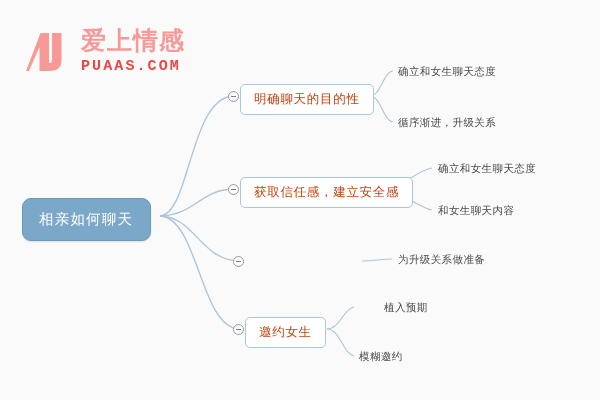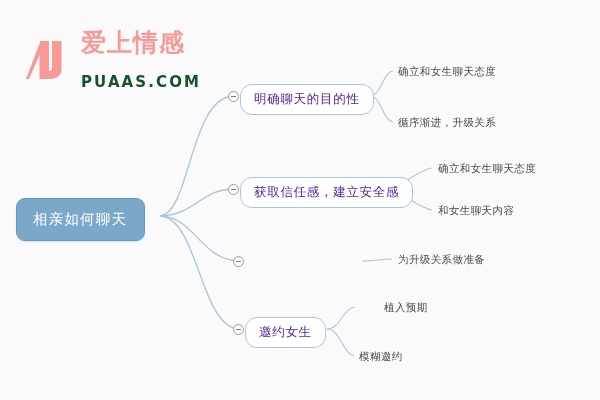--- a/index.html
+++ b/index.html
@@ -12,20 +12,21 @@
     height: 400px;
     background: #fafafa;
     font-family: "DejaVu Sans", "Liberation Sans", sans-serif;
     overflow: hidden;
     position: relative;
   }
   #stage {
     position: relative;
     width: 600px;
     height: 400px;
+    font-family: Liberation Mono, monospace;
   }
   
   .logo {
     position: absolute;
     left: 26px;
     top: 30px;
     display: flex;
     align-items: center;
     gap: 9px;
     user-select: none;
@@ -44,23 +45,23 @@
   .logo-cn {
     font-size: 25px;
     font-weight: bold;
     color: #f79a97;
     letter-spacing: 1px;
     white-space: nowrap;
   }
   .logo-en {
     font-size: 15px;
     font-weight: bold;
-    color: #14532d;
+    color: #ef4444;
     letter-spacing: 2.1px;
-    margin-top: 20px;
+    margin-top: 4px;
     white-space: nowrap;
   }
   
   #links {
     position: absolute;
     left: 0;
     top: 0;
     width: 600px;
     height: 400px;
     pointer-events: none;
@@ -87,22 +88,22 @@
     border-radius: 9px;
     color: #ffffff;
     font-size: 14.5px;
     padding: 11px 17px;
     letter-spacing: 1.2px;
     box-shadow: 0 1px 2px rgba(80,110,130,0.18);
   }
   .branch-node {
     background: #ffffff;
     border: 1px solid #a9c6dc;
-    border-radius: 12px;
-    color: #4c1d95;
+    border-radius: 5px;
+    color: #c2410c;
     font-size: 12.5px;
     padding: 6px 13px;
     letter-spacing: 0.7px;
   }
   .leaf-node {
     color: #4a4a4a;
     font-size: 10.5px;
     letter-spacing: 0.4px;
     background: transparent;
     border: none;
@@ -156,21 +157,21 @@
 
     <path class="link-leaf" d="M386 189 C 399 189, 418 170, 432 168"></path>
     <path class="link-leaf" d="M386 189 C 399 189, 418 208, 432 210"></path>
 
     <path class="link-leaf" d="M362 261 C 375 261, 380 259, 392 259"></path>
 
     <path class="link-leaf" d="M327 329 C 340 329, 343 309, 354 307"></path>
     <path class="link-leaf" d="M327 329 C 340 329, 343 354, 354 356"></path>
   </svg>
 
-  <div class="node root-node" style="left:16px; top:198px;padding-left:16px;">相亲如何聊天</div>
+  <div class="node root-node" style="left:22px; top:198px;padding-left:16px;">相亲如何聊天</div>
 
   <div class="toggle" style="left:228px; top:91px;"></div>
   <div class="node branch-node" style="left:240px; top:84px;">明确聊天的目的性</div>
   <div class="node leaf-node" style="left:398px; top:65px;">确立和女生聊天态度</div>
   <div class="node leaf-node" style="left:398px; top:116px;">循序渐进，升级关系</div>
 
   <div class="toggle" style="left:228px; top:184px;"></div>
   <div class="node branch-node" style="left:240px; top:177px;">获取信任感，建立安全感</div>
   <div class="node leaf-node" style="left:438px; top:204px;">和女生聊天内容</div>
   <div class="node leaf-node" style="left:438px; top:162px;">确立和女生聊天态度</div>

